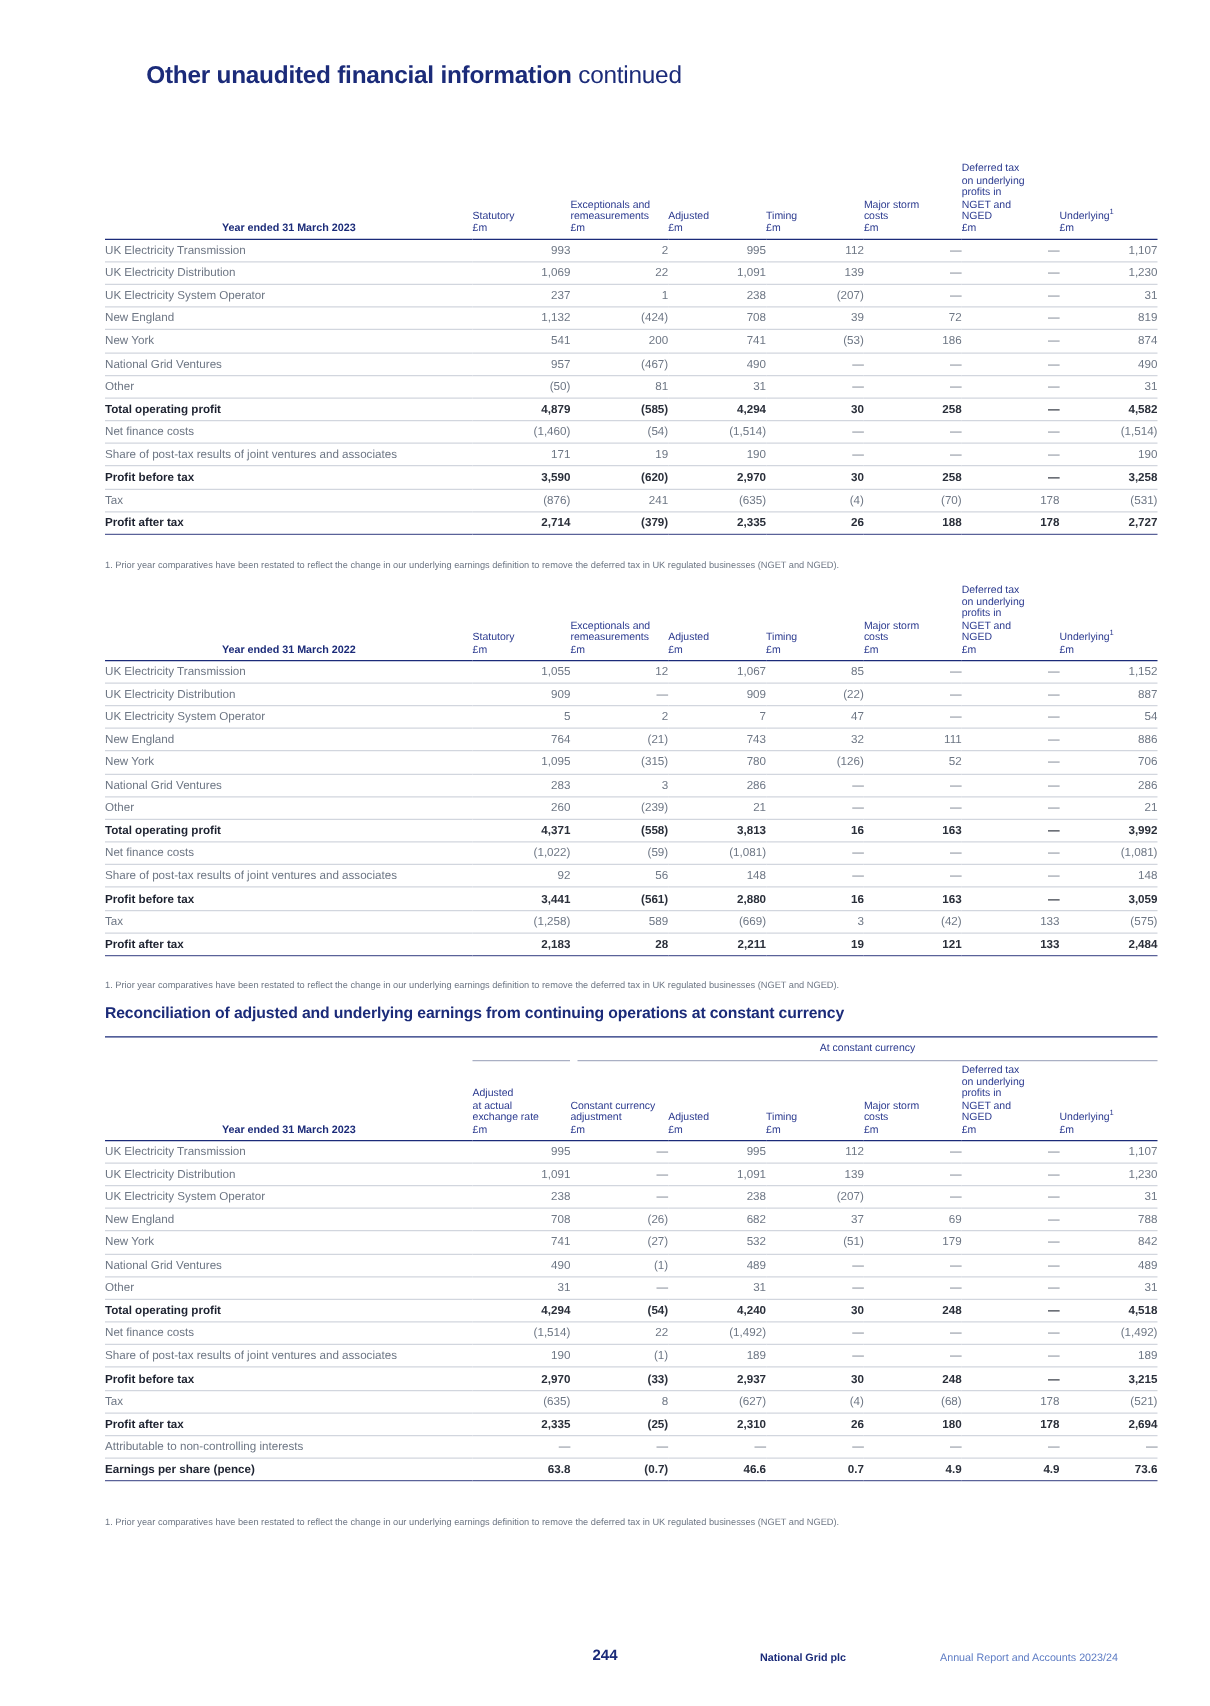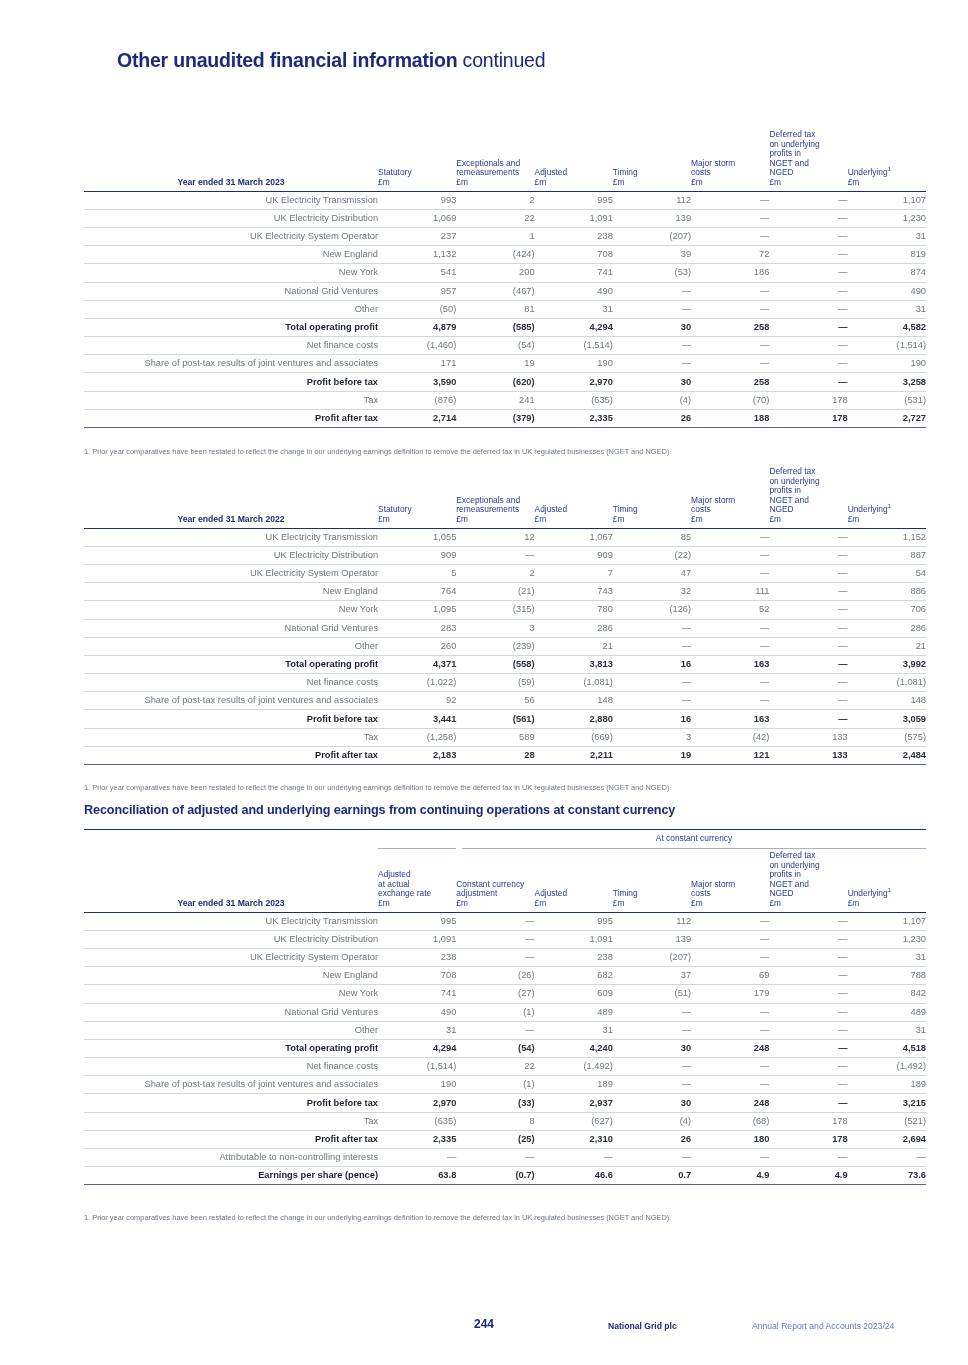--- a/index.html
+++ b/index.html
@@ -84,21 +84,21 @@
   .fin-table tbody td {
     text-align: right;
     padding: 3.1px 0 3.1px 0;
     border-bottom: 0.8px solid #d2d6de;
     color: #6d7684;
     font-size: 9.3px;
     line-height: 11px;
     white-space: nowrap;
   }
   .fin-table tbody td.lbl {
-    text-align: right;
+    text-align: left;
     color: #6d7684;
   }
 
   
   .fin-table tbody tr.bold td {
     font-weight: bold;
     color: #2a2f3a;
     border-top: 1.1px solid #5a6299;
     border-bottom: 0.8px solid #d2d6de;
   }
@@ -738,21 +738,21 @@
           <td>682</td>
           <td>37</td>
           <td>69</td>
           <td>—</td>
           <td>788</td>
         </tr>
         <tr>
           <td class="lbl">New York</td>
           <td>741</td>
           <td>(27)</td>
-          <td>609</td>
+          <td>532</td>
           <td>(51)</td>
           <td>179</td>
           <td>—</td>
           <td>842</td>
         </tr>
         <tr>
           <td class="lbl">National Grid Ventures</td>
           <td>490</td>
           <td>(1)</td>
           <td>489</td>

